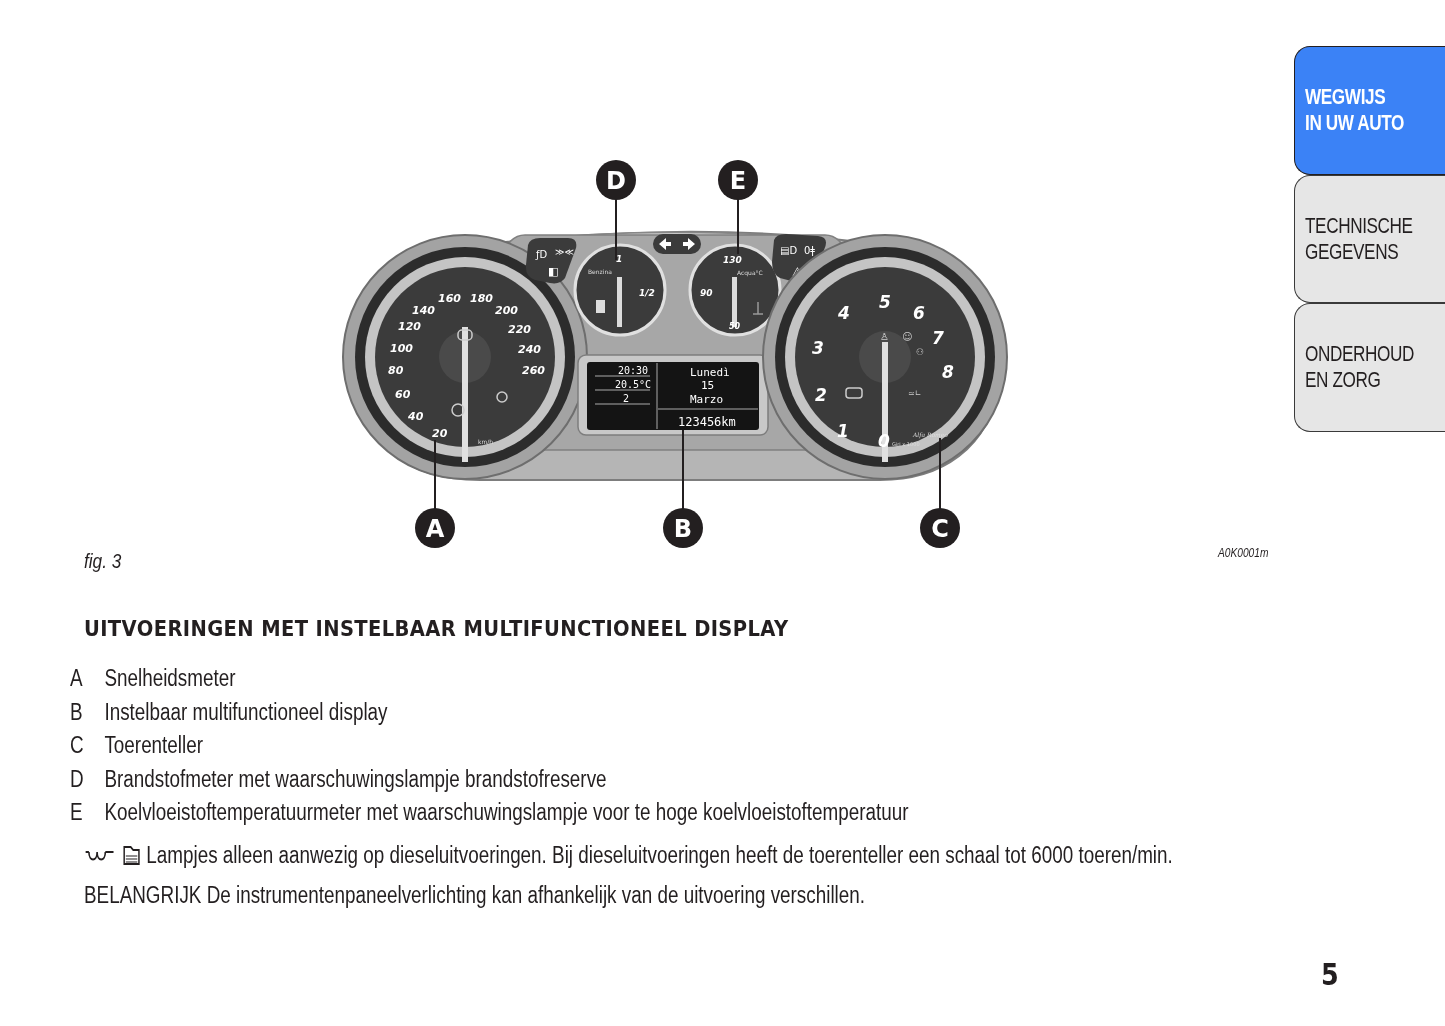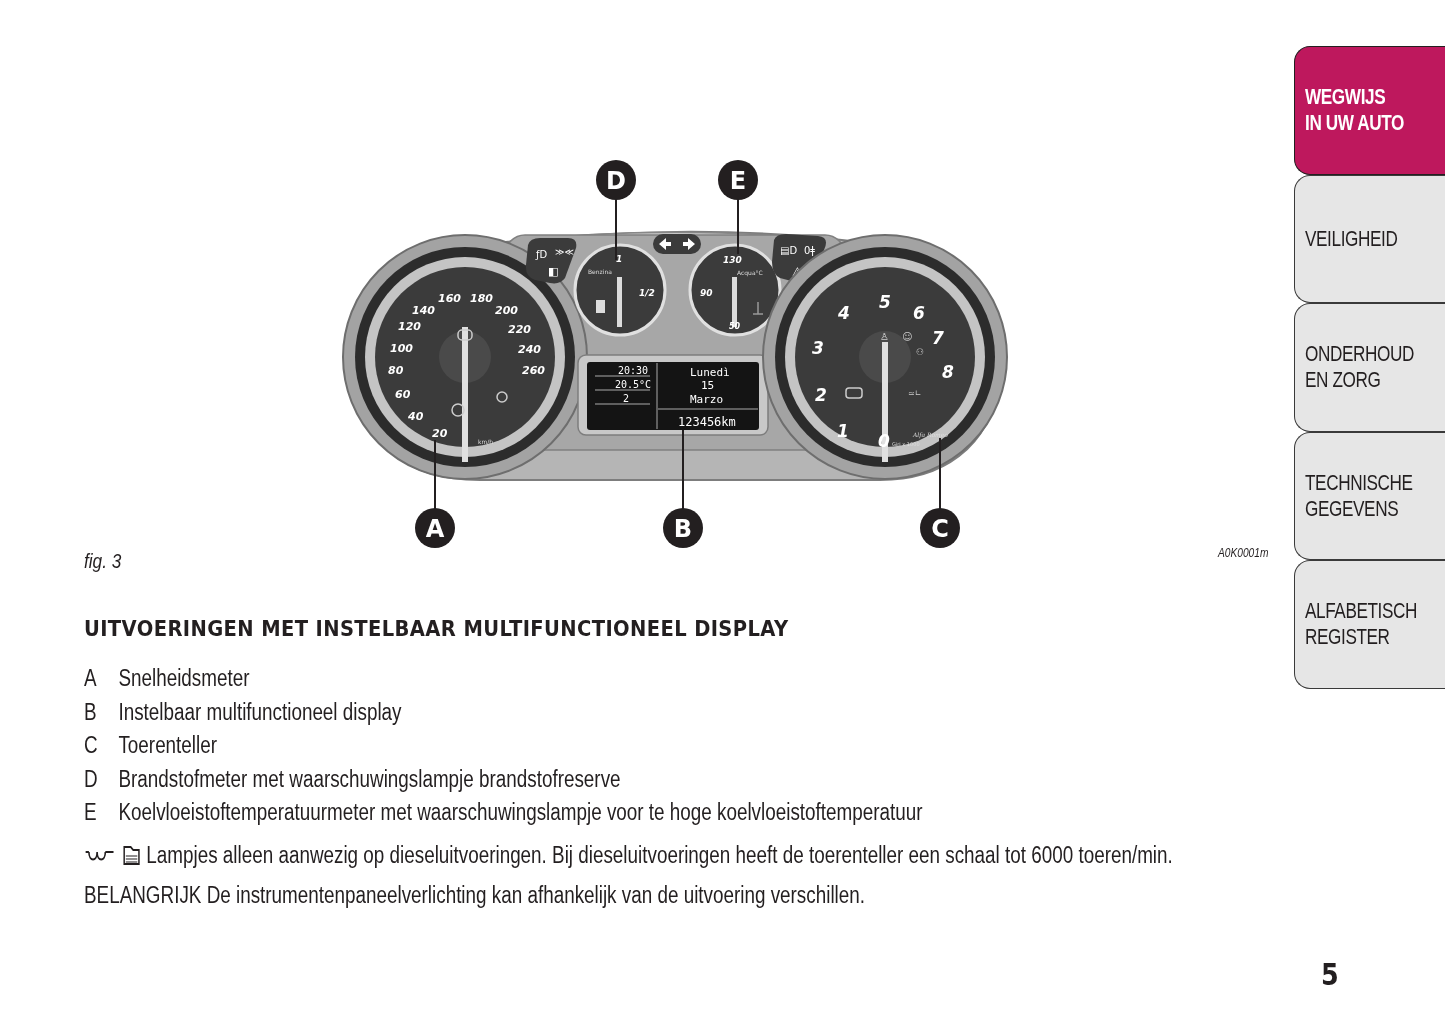--- a/index.html
+++ b/index.html
@@ -18,41 +18,41 @@
   .fig-code {
     position: absolute; left: 1218px; top: 546px; font-size: 12px; font-style: italic;
     transform: scaleX(0.85); transform-origin: left top; color: #231f20;
   }
   
   .section-title {
     position: absolute; left: 84px; top: 617px; margin: 0;
     font-family: "DejaVu Sans", sans-serif; font-weight: bold; font-size: 21px;
     letter-spacing: 0.4px; transform: scaleX(0.93); transform-origin: left top;
   }
-  .legend { position: absolute; left: 84px; top: 663px; margin: 0; padding: 0; list-style: none; }
+  .legend { position: absolute; left: 70px; top: 663px; margin: 0; padding: 0; list-style: none; }
   .legend li {
     height: 33.5px; line-height: 30px; font-size: 23px; white-space: nowrap;
     transform: scaleX(0.82); transform-origin: left top;
   }
   .legend .key { display: inline-block; width: 42px; }
   .note {
     position: absolute; left: 84px; white-space: nowrap; font-size: 23px;
     transform: scaleX(0.82); transform-origin: left top;
   }
   .note-1 { top: 842px; }
   .note-2 { top: 882px; }
   .note .ico { display: inline-block; vertical-align: -3px; margin-right: 6px; }
   
   .tabs { position: absolute; left: 1294px; top: 46px; width: 151px; }
   .tab {
     position: relative; height: 128.5px; box-sizing: border-box;
     background: #e6e6e6; border: 1.5px solid #3a3a3a; border-right: none;
     border-radius: 16px 0 0 16px; margin-bottom: 0;
   }
-  .tab.active { background: #be185d; border-color: #231f20; padding-left: 38px; }
+  .tab.active { background: #3b82f6; border-color: #231f20; padding-left: 38px; }
   .tab-label {
     position: absolute; left: 10px; top: 50%; transform: translateY(-50%) scaleX(0.78);
     transform-origin: left center; font-size: 22px; line-height: 26px; letter-spacing: -0.5px;
     white-space: pre-line; color: #231f20;
   }
   .tab.active .tab-label { color: #ffffff; font-weight: bold; }
   .page-number {
     position: absolute; left: 1321px; top: 957px; font-size: 30px; font-weight: bold;
     font-family: "DejaVu Sans", sans-serif; transform: scaleX(0.85); transform-origin: left top;
   }
@@ -234,29 +234,22 @@
   </span><span>Lampjes alleen aanwezig op dieseluitvoeringen. Bij dieseluitvoeringen heeft de toerenteller een schaal tot 6000 toeren/min.</span>
 </div>
 <div class="note note-2">BELANGRIJK De instrumentenpaneelverlichting kan afhankelijk van de uitvoering verschillen.</div>
 
 <nav class="tabs">
   <div class="tab active">
       <span class="tab-label">WEGWIJS
 IN UW AUTO</span>
     </div>
   <div class="tab">
-      <span class="tab-label">VEILIGHEID</span>
+      <span class="tab-label">TECHNISCHE
+GEGEVENS</span>
     </div>
   <div class="tab">
       <span class="tab-label">ONDERHOUD
 EN ZORG</span>
     </div>
-  <div class="tab">
-      <span class="tab-label">TECHNISCHE
-GEGEVENS</span>
-    </div>
-  <div class="tab">
-      <span class="tab-label">ALFABETISCH
-REGISTER</span>
-    </div>
 </nav>
 
 <div class="page-number">5</div>
 
 </body></html>

